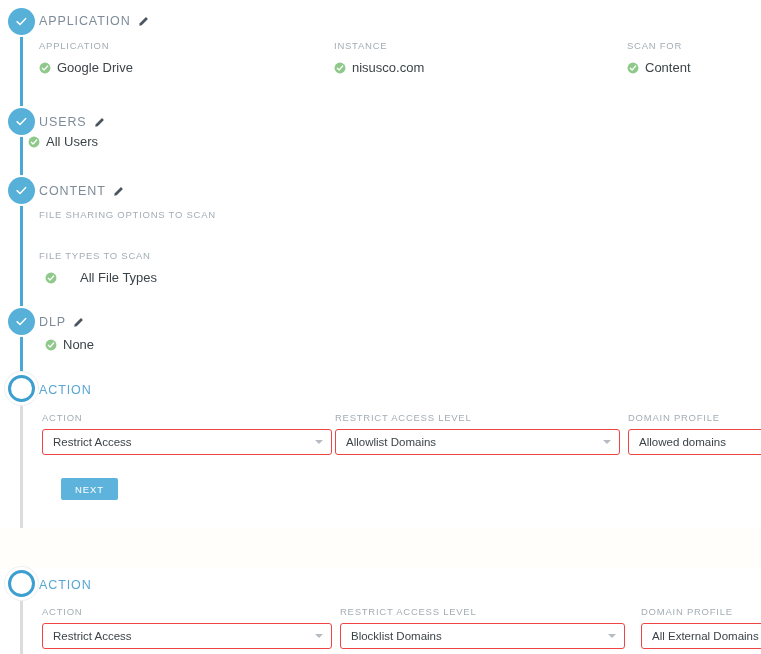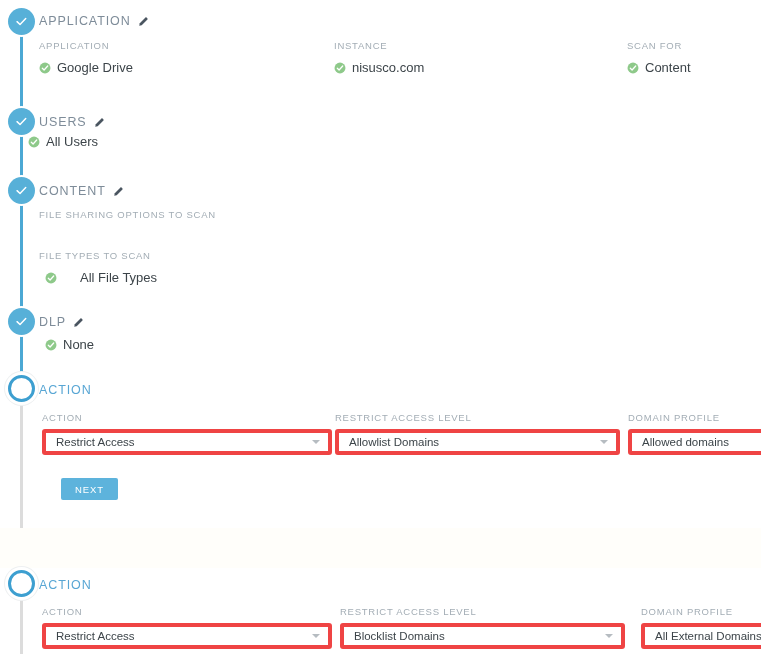--- a/index.html
+++ b/index.html
@@ -59,21 +59,21 @@
   
   .col { position: absolute; }
 
   
   .ipt-label {
     font-size: 9.5px; letter-spacing: .75px; color: #a3adb5;
     margin-bottom: 6px; white-space: nowrap;
   }
   .select {
     position: relative; height: 26px;
-    border: 4px solid #ef4444; border-radius: 3px;
+    border: 1px solid #ef4444; border-radius: 3px;
     background: #fff; display: flex; align-items: center;
     padding: 0 22px 0 10px;
     font-size: 11.5px; color: #3c4449; white-space: nowrap; overflow: hidden;
   }
   .caret {
     position: absolute; right: 8px; top: 50%; transform: translateY(-50%);
     width: 0; height: 0;
     border-left: 4px solid transparent; border-right: 4px solid transparent;
     border-top: 4px solid #b6bcc1;
   }

